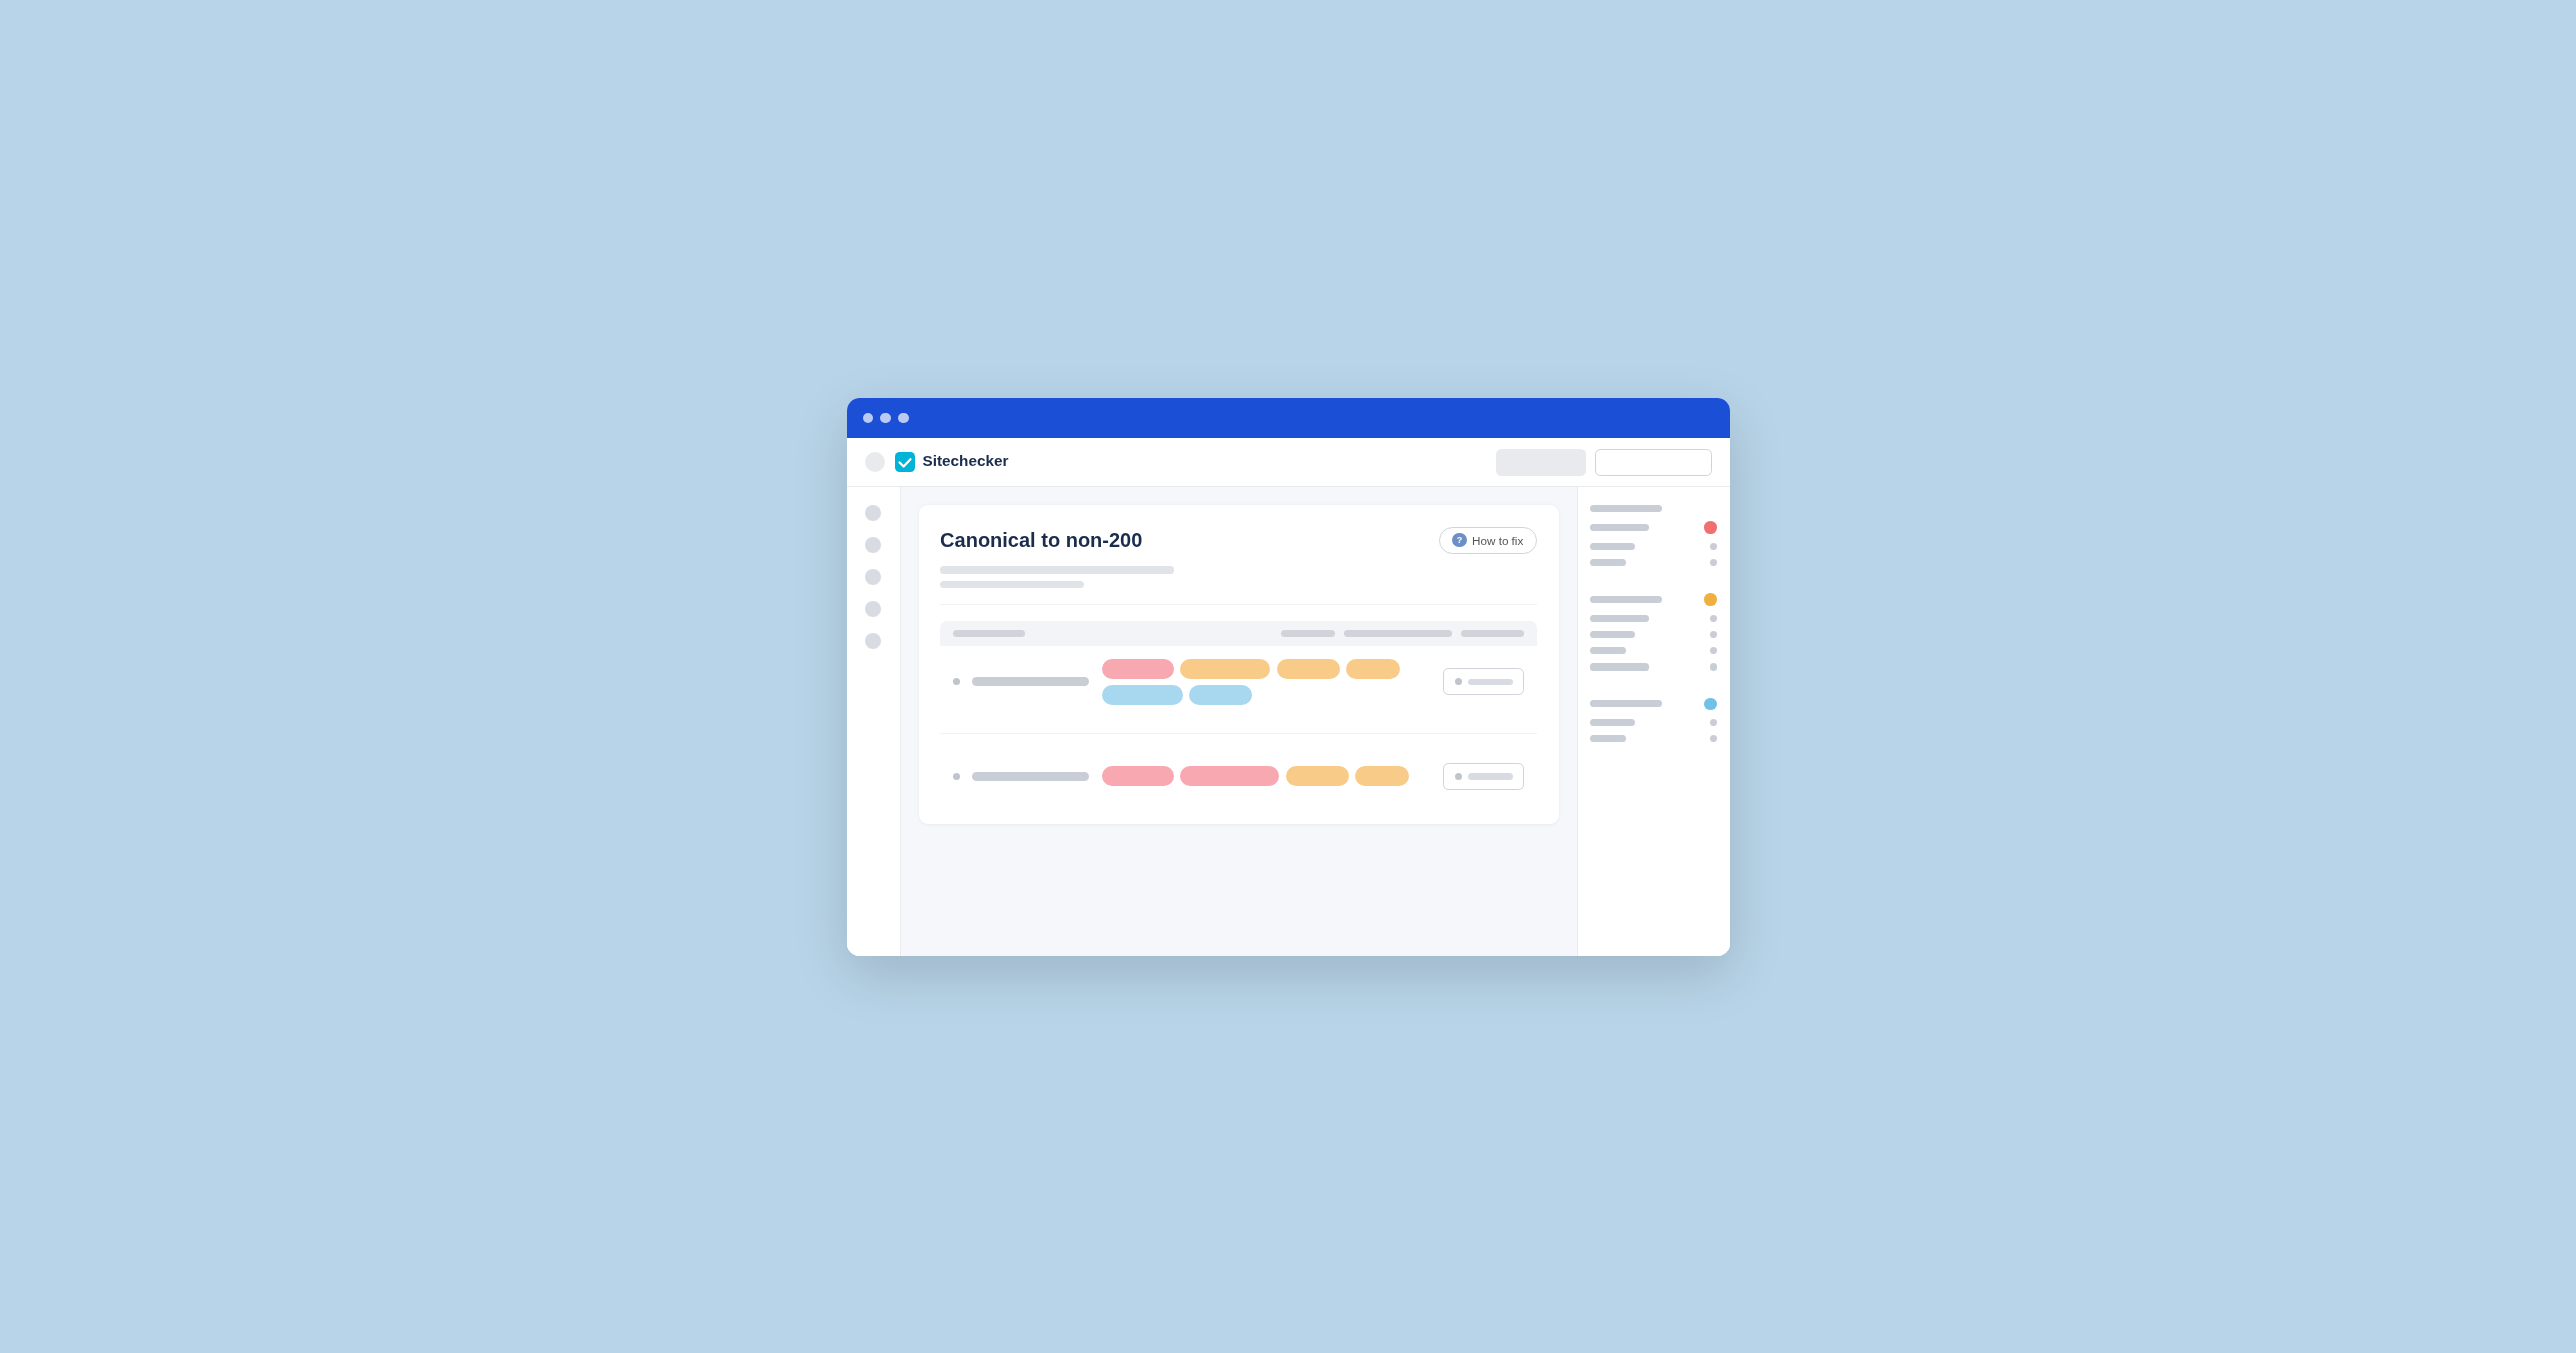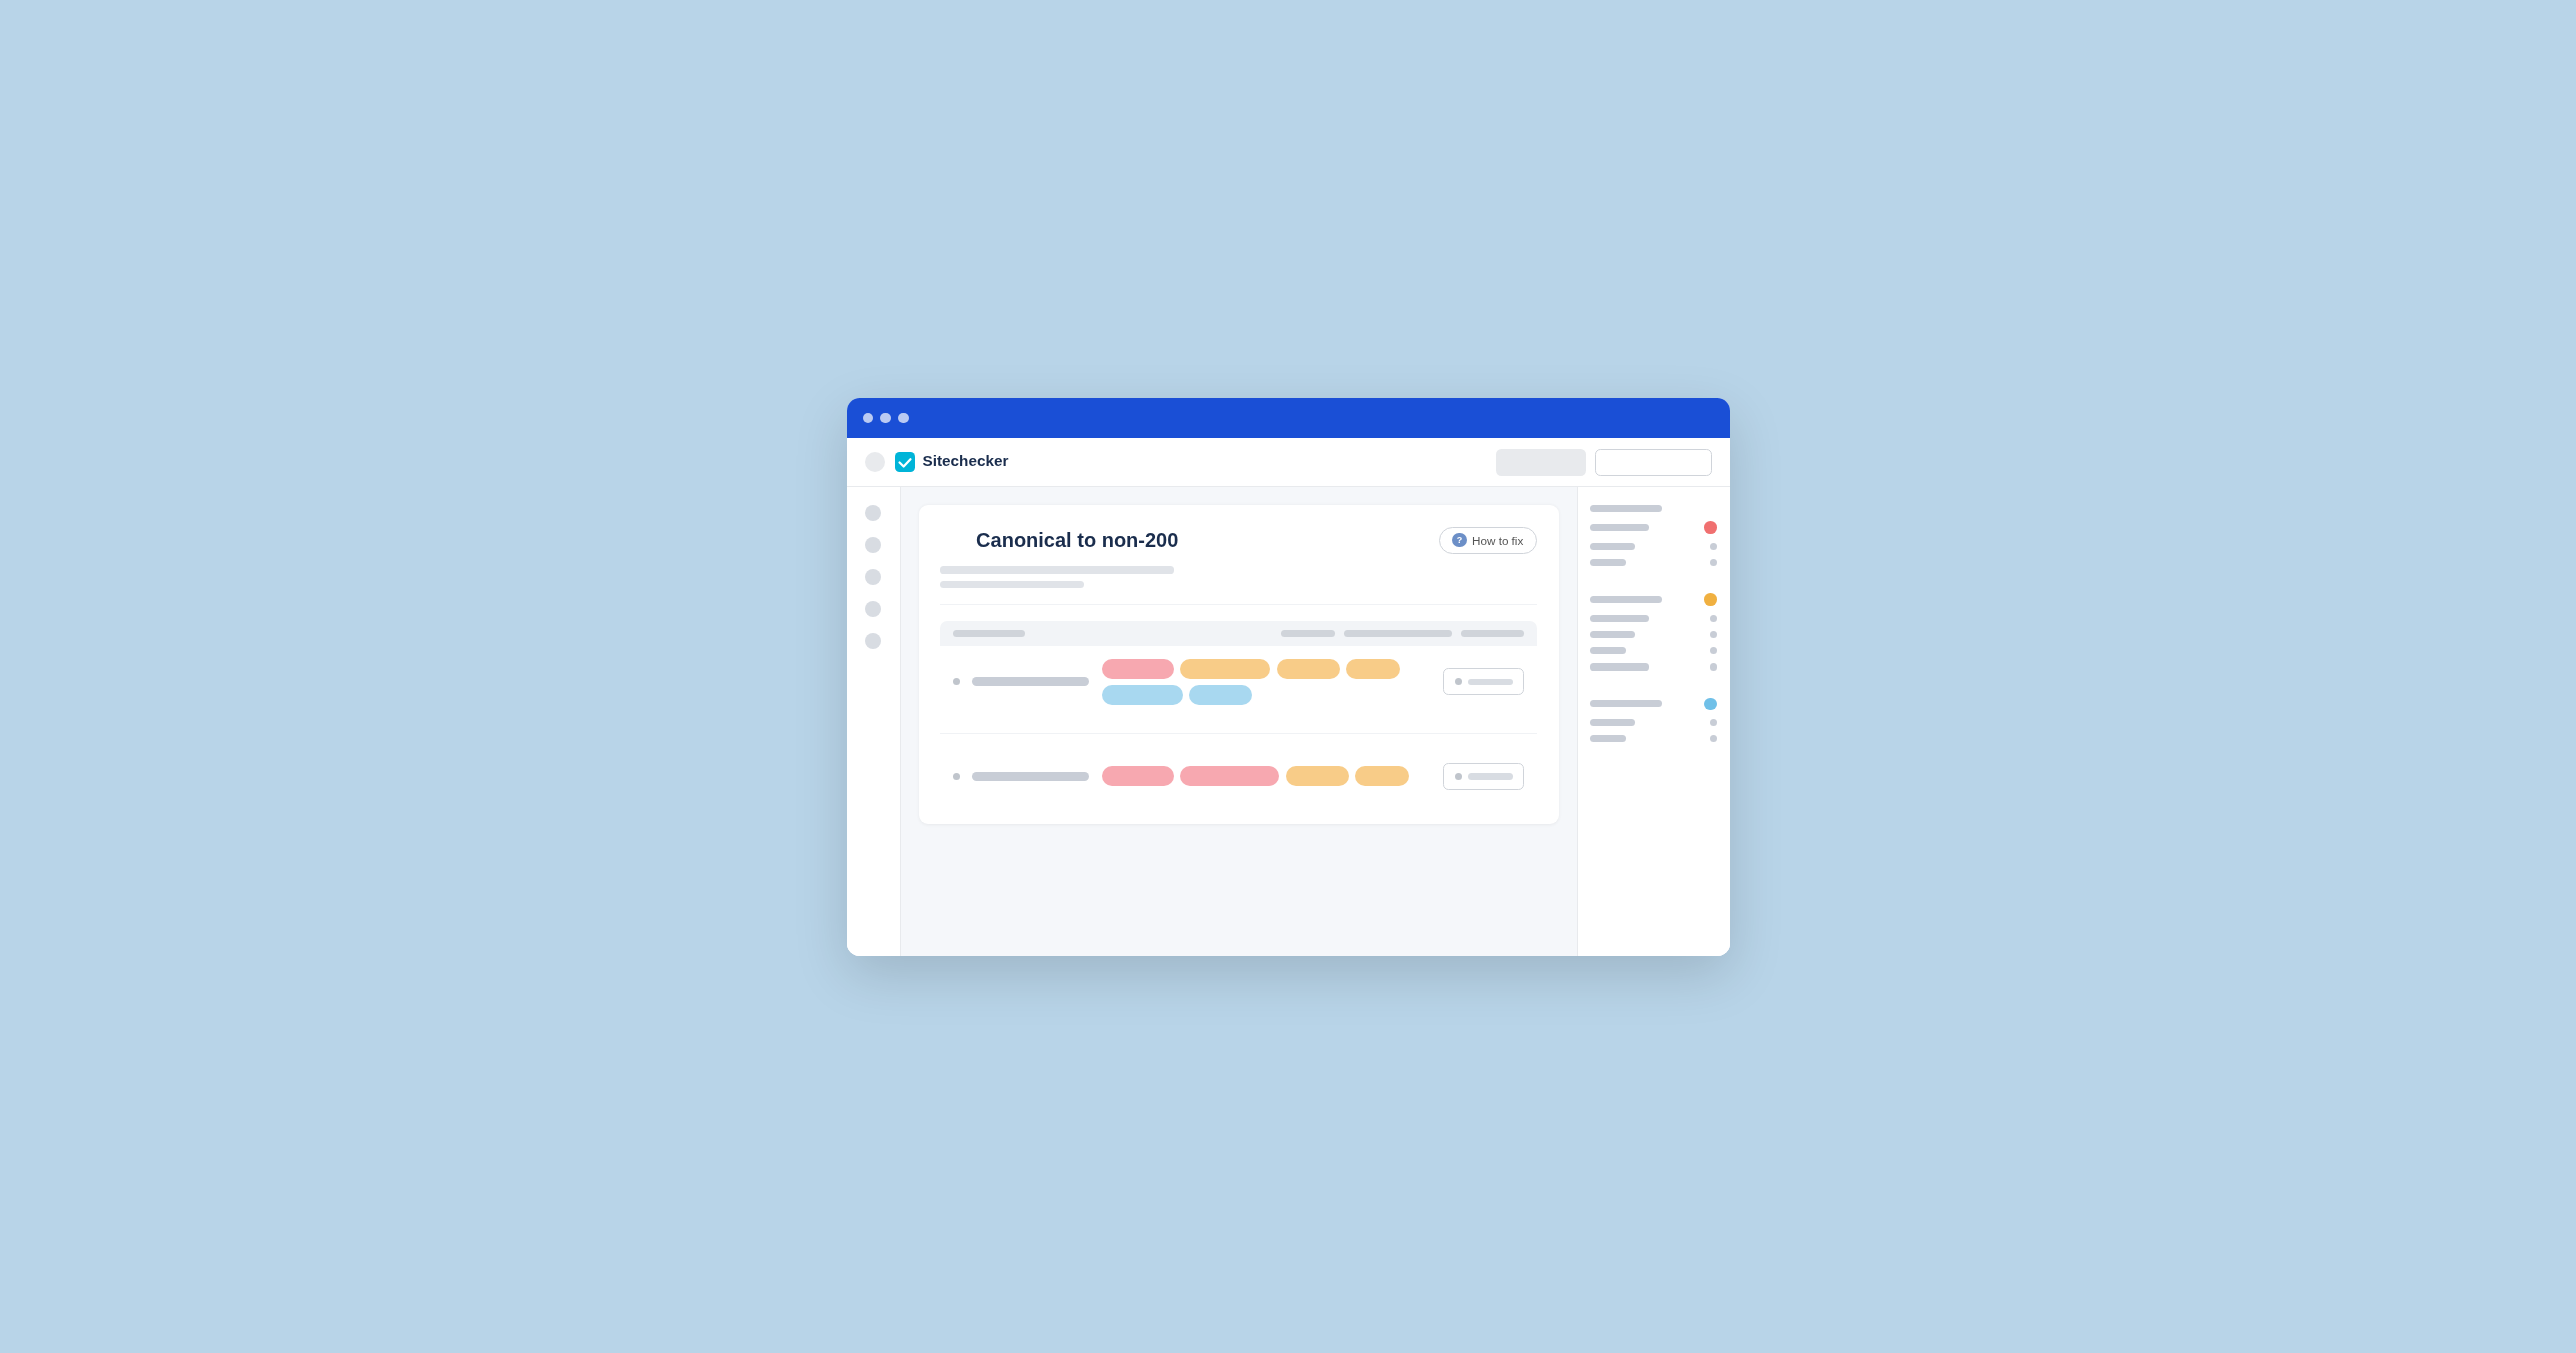--- a/index.html
+++ b/index.html
@@ -136,21 +136,20 @@
       display: flex;
       align-items: center;
       justify-content: space-between;
       margin-bottom: 12.6px;
     }
 
     .card-title {
       font-size: 20px;
       font-weight: 800;
       color: #1a2d4d;
-      margin-left: 36px;
     }
 
     .how-to-fix-btn {
       display: flex;
       align-items: center;
       gap: 5.4px;
       background: #ffffff;
       border: 1.4px solid #d0d4da;
       border-radius: 18px;
       padding: 5.4px 12.6px;

